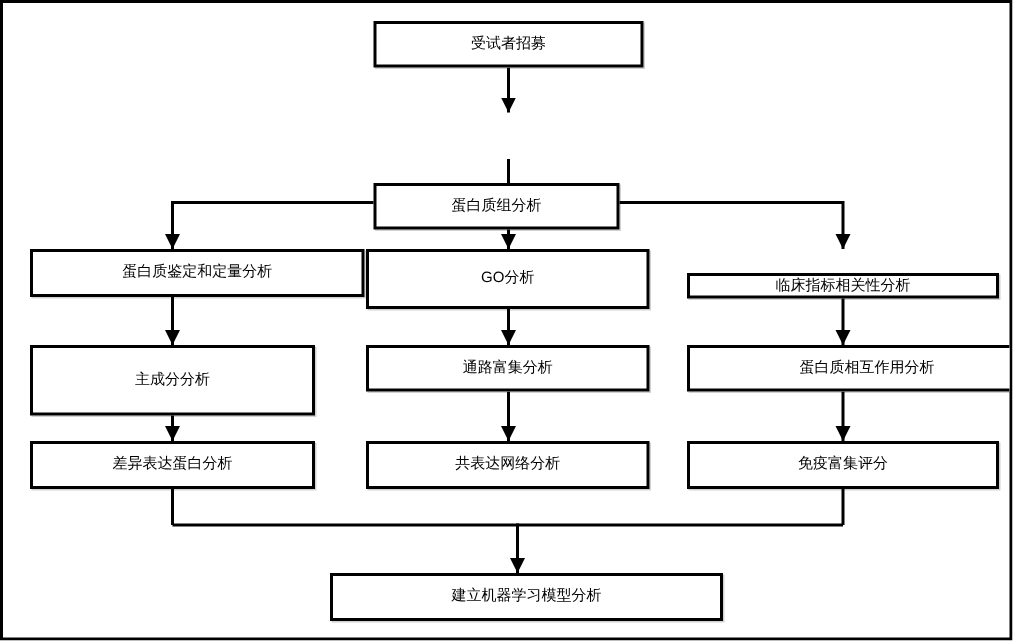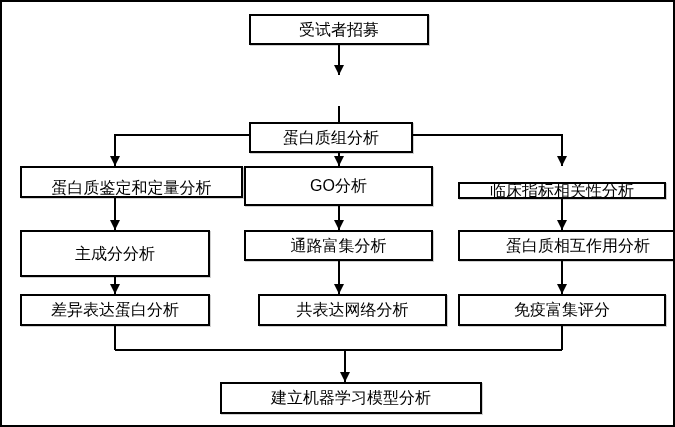--- a/index.html
+++ b/index.html
@@ -21,36 +21,36 @@
   }
   .node {
     position: absolute;
     box-sizing: border-box;
     background: #ffffff;
     border: 2px solid #000000;
     box-shadow: 1px 1px 0 rgba(0,0,0,0.18);
     display: flex;
     align-items: center;
     justify-content: center;
-    font-size: 16px;
+    font-size: 10px;
     color: #000000;
     white-space: nowrap;
     line-height: 1;
   }
   
   .n-recruitment      { left: 247px; top: 12px;  width: 180px; height: 31px; }
   .n-proteomics       { left: 247px; top: 73px;  width: 164px; height: 31px; margin-top: 47px; }
   
-  .n-protein-id-quant { left: 18px;  top: 164px; width: 223px; height: 32px; align-items: flex-end; }
+  .n-protein-id-quant { left: 18px;  top: 164px; width: 223px; height: 32px; }
   .n-pca              { left: 18px;  top: 228px; width: 190px; height: 47px; }
   .n-dep              { left: 18px;  top: 292px; width: 190px; height: 32px; justify-content: center; }
   
   .n-go               { left: 242px; top: 164px; width: 189px; height: 40px; }
   .n-pathway          { left: 242px; top: 228px; width: 189px; height: 31px; }
-  .n-coexpression     { left: 242px; top: 292px; width: 189px; height: 32px; margin-left: 14px; }
+  .n-coexpression     { left: 242px; top: 292px; width: 189px; height: 32px; }
   
   .n-clinical-corr    { left: 456px; top: 180px; width: 208px; height: 17px; }
   .n-ppi              { left: 456px; top: 228px; width: 240px; height: 31px; }
   .n-immune-score     { left: 456px; top: 292px; width: 208px; height: 32px; }
   
   .n-ml-model         { left: 218px; top: 380px; width: 262px; height: 32px; }
 </style>
 </head>
 <body>
 

